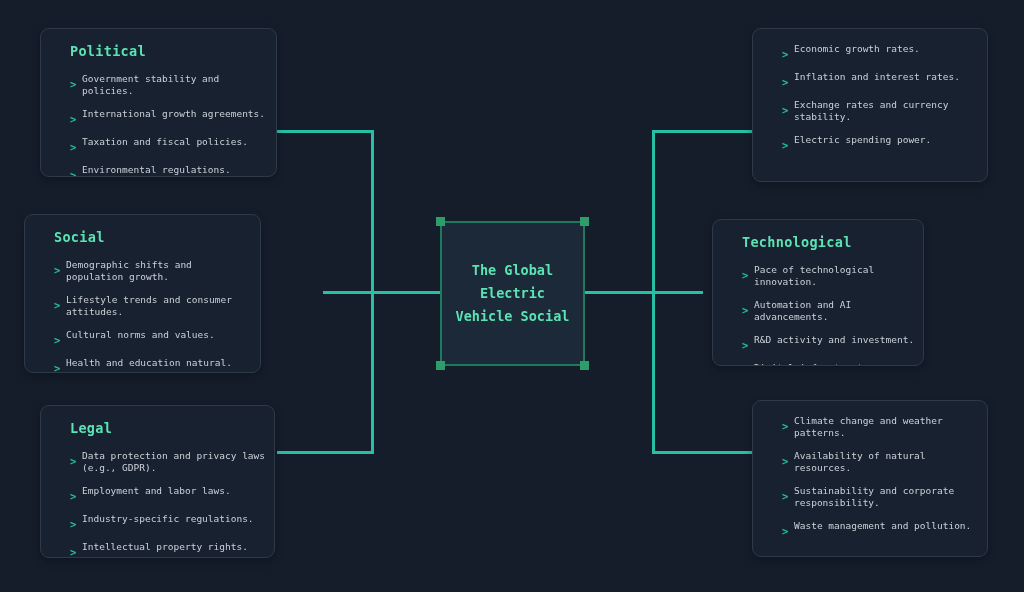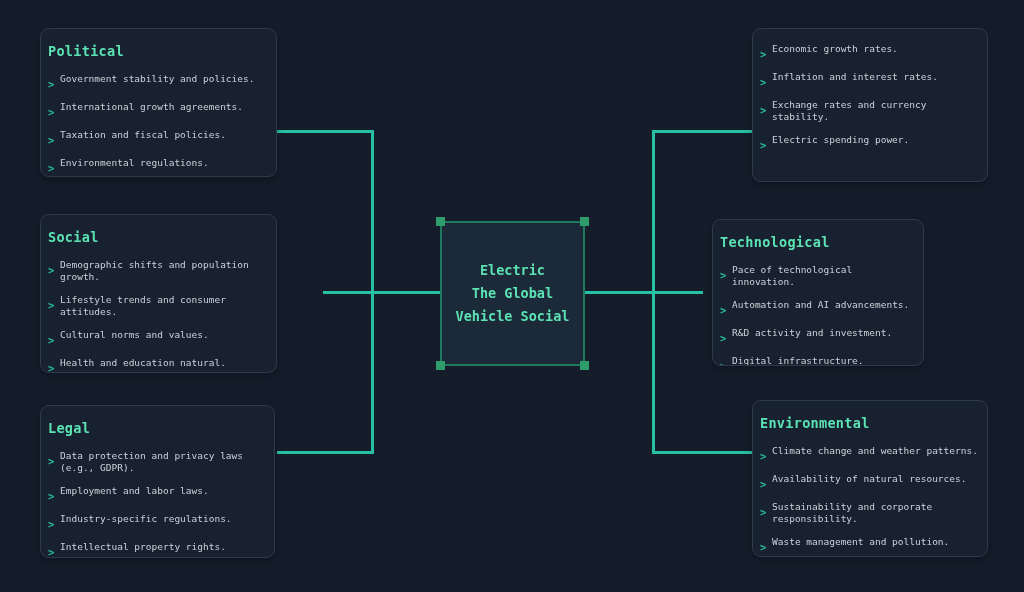--- a/index.html
+++ b/index.html
@@ -11,26 +11,26 @@
     overflow: hidden;
   }
   .canvas { position: absolute; inset: 0; }
 
   
   .node {
     position: absolute;
     background: #18212f;
     border: 1px solid #2e3a49;
     border-radius: 9px;
-    padding: 14px 8px 12px 7px;
+    padding: 14px 8px 12px 29px;
     box-shadow: 0 3px 8px rgba(0,0,0,0.28);
     overflow: hidden;
   }
   .pos-political     { left: 40px;  top: 28px;  width: 237px; height: 149px; }
-  .pos-social        { left: 40px;  top: 214px; width: 237px; height: 159px; }
+  .pos-social        { left: 24px;  top: 214px; width: 237px; height: 159px; }
   .pos-legal         { left: 40px;  top: 405px; width: 235px; height: 153px; }
   .pos-economic      { left: 752px; top: 28px;  width: 236px; height: 154px; }
   .pos-technological { left: 712px; top: 219px; width: 212px; height: 147px; }
   .pos-environmental { left: 752px; top: 400px; width: 236px; height: 157px; }
 
   .node-title {
     color: #5ce3b4;
     font-size: 13.5px;
     font-weight: bold;
     line-height: 16px;
@@ -217,21 +217,20 @@
         <span class="item-text">R&amp;D activity and investment.</span>
       </li>
       <li class="item">
         <span class="bullet">&gt;</span>
         <span class="item-text">Digital infrastructure.</span>
       </li>
     </ul>
   </section>
 
   <section class="node pos-environmental">
-    <h2 class="node-title">Environmental</h2>
     <ul class="node-items">
       <li class="item">
         <span class="bullet">&gt;</span>
         <span class="item-text">Climate change and weather patterns.</span>
       </li>
       <li class="item">
         <span class="bullet">&gt;</span>
         <span class="item-text">Availability of natural resources.</span>
       </li>
       <li class="item">
@@ -244,19 +243,19 @@
       </li>
     </ul>
   </section>
 
   <div class="center-node">
     <div class="handle h-tl"></div>
     <div class="handle h-tr"></div>
     <div class="handle h-bl"></div>
     <div class="handle h-br"></div>
     <div class="center-title">
+      <span>The Global</span>
       <span>Electric</span>
-      <span>The Global</span>
       <span>Vehicle Social</span>
     </div>
   </div>
 
 </div>
 
 </body></html>

